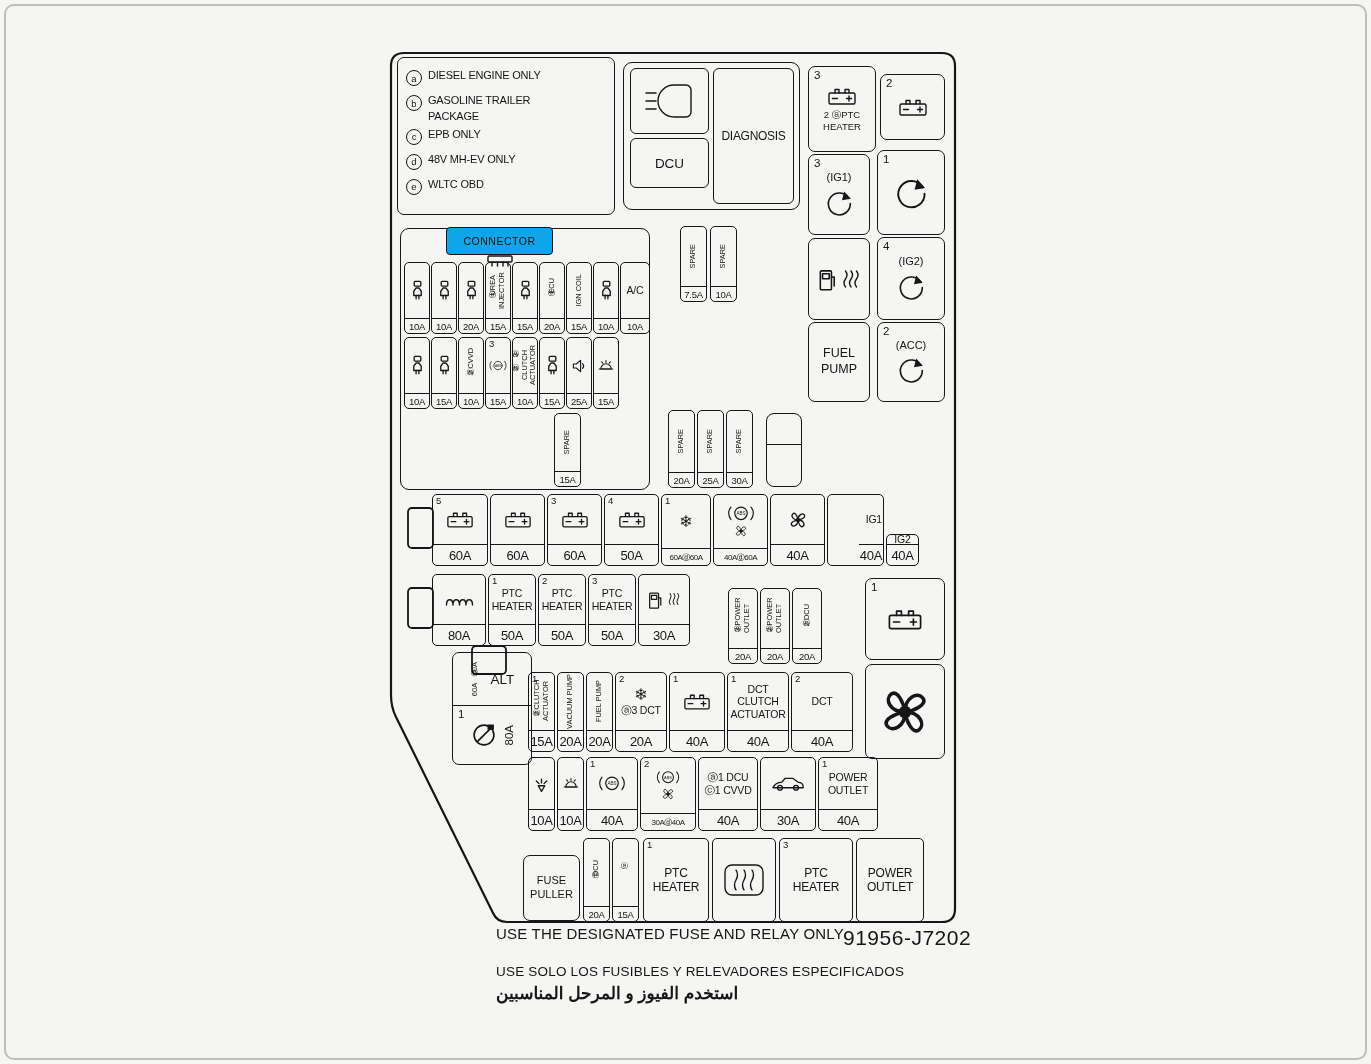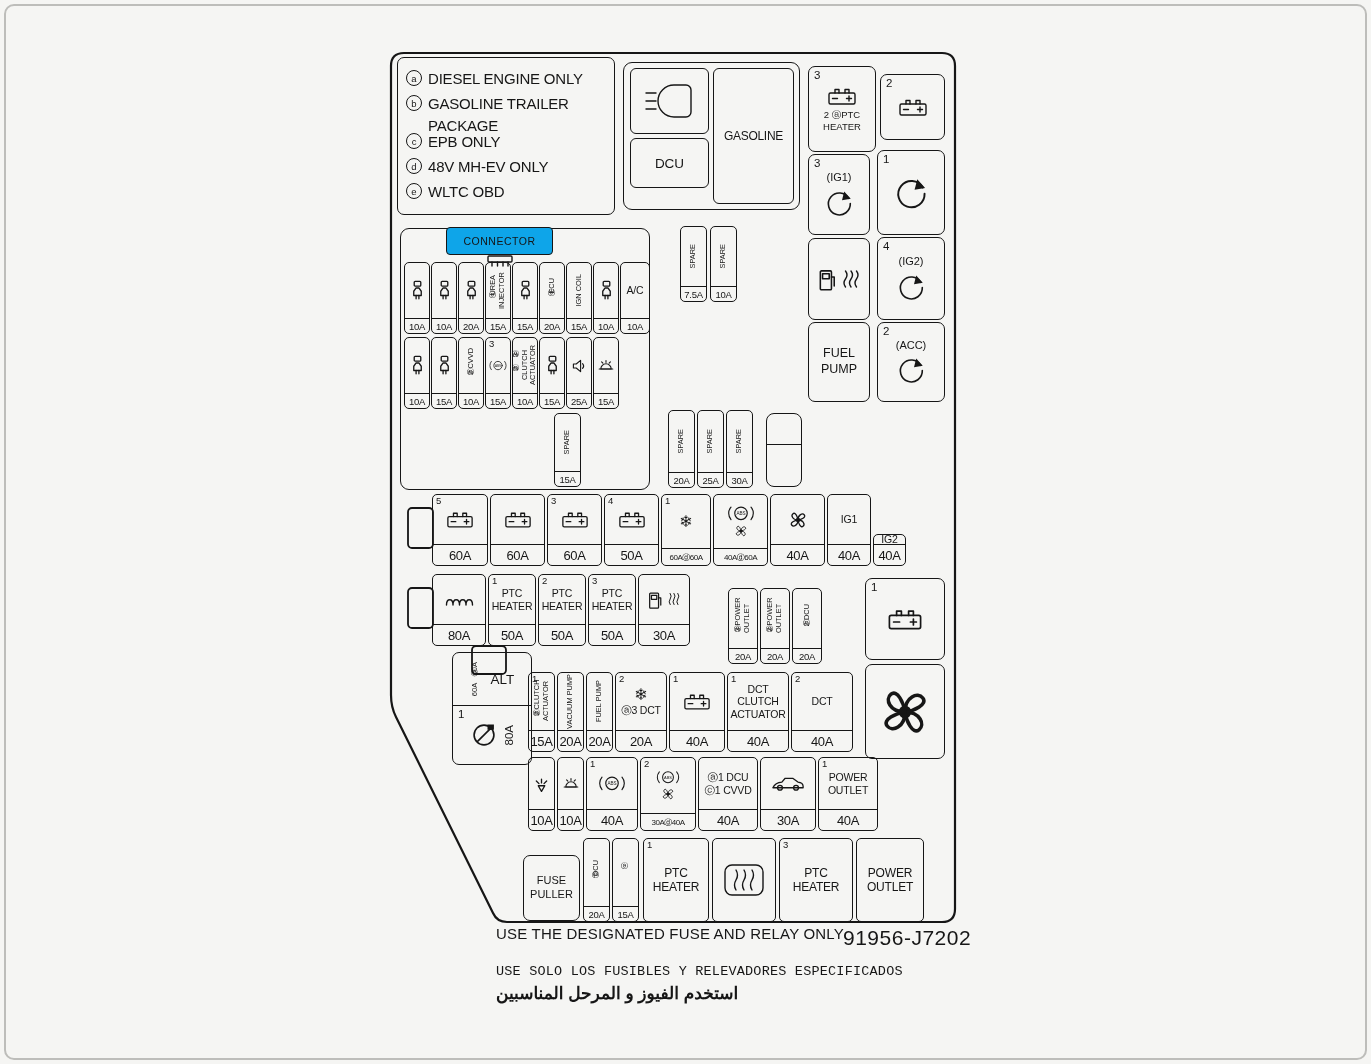--- a/index.html
+++ b/index.html
@@ -6,21 +6,21 @@
   #canvas{position:relative;width:1371px;height:1064px;background:#f5f5f3;
           font-family:"Liberation Sans",sans-serif;color:#161616;overflow:hidden;}
   .frame{position:absolute;inset:4px;border:2px solid #bdbdba;border-radius:10px;pointer-events:none;}
   svg.lines{position:absolute;left:0;top:0;}
   .box{position:absolute;border:1.8px solid #161616;border-radius:7px;box-sizing:border-box;}
   
   .legend{padding:10px 8px;display:flex;flex-direction:column;gap:2px;}
   .lrow{display:flex;gap:6px;min-height:23px;align-items:flex-start;}
   .lcirc{width:14px;height:14px;border:1.4px solid #161616;border-radius:50%;font-size:9.5px;
          display:inline-flex;align-items:center;justify-content:center;flex:none;margin-top:2px;}
-  .ltext{font-size:15px;letter-spacing:-0.2px;white-space:pre-line;line-height:1.45;}
+  .ltext{font-size:11px;letter-spacing:-0.2px;white-space:pre-line;line-height:1.45;}
   
   .relay{display:flex;flex-direction:column;align-items:center;justify-content:center;gap:3px;padding:3px;}
   .rnum{position:absolute;top:2px;left:5px;font-size:11.5px;}
   .rcap{font-size:9.5px;text-align:center;line-height:1.2;white-space:pre-line;}
   .rlabel{font-size:11px;text-align:center;white-space:pre-line;line-height:1.25;}
   .rbig{font-size:12.5px;}
   .irow{display:flex;align-items:center;gap:4px;}
   .icol{display:flex;flex-direction:column;align-items:center;gap:2px;}
   
   .frow{position:absolute;display:flex;gap:2px;align-items:stretch;}
@@ -87,21 +87,21 @@
     </div>
 
   <div class="box" style="left:623px;top:62px;width:177px;height:148px;border-radius:9px;">
     <div class="box center-txt" style="left:6px;top:5px;width:79px;height:66px;border-radius:6px;">
       <span><span><svg width="52" viewBox="0 0 52 38" fill="none" stroke="currentColor" stroke-width="1.4" stroke-linecap="round" stroke-linejoin="round" style="display:block">
               <path d="M30 3 a16 16 0 0 0 0 32 h12 a5 5 0 0 0 5-5 V8 a5 5 0 0 0 -5-5 z"></path>
               <path d="M2 11 h10 M2 19 h10 M2 27 h10"></path>
             </svg></span></span>
     </div>
     <div class="box center-txt" style="left:6px;top:75px;width:79px;height:50px;border-radius:6px;font-size:13.5px;">DCU</div>
-    <div class="box center-txt" style="left:89px;top:5px;width:81px;height:136px;border-radius:6px;font-size:12px;letter-spacing:-0.3px;">GASOLINE</div>
+    <div class="box center-txt" style="left:89px;top:5px;width:81px;height:136px;border-radius:6px;font-size:12px;letter-spacing:-0.3px;">DIAGNOSIS</div>
   </div>
 
   <div class="box relay" style="left:808px;top:66px;width:68px;height:86px;">
     <span class="rnum">3</span>
     <span><span><svg width="30" viewBox="0 0 30 20" fill="none" stroke="currentColor" stroke-width="1.4" stroke-linecap="round" stroke-linejoin="round" style="display:block">
             <rect x="2" y="7" width="26" height="11" rx="1.5"></rect>
             <path d="M8 7 V3.5 h4 V7 M18 7 V3.5 h4 V7"></path>
             <path d="M5.5 12.5 h5 M19.5 12.5 h5 M22 10 v5"></path>
           </svg></span></span>
     <div class="rcap">2 ⓐPTC
@@ -479,21 +479,21 @@
               <circle cx="11" cy="11" r="1.8"></circle>
               <path d="M11 11 C11 5 16 3 18 5.5 C20 8 14.5 10.5 11 11 Z"></path>
               <path d="M11 11 C11 5 16 3 18 5.5 C20 8 14.5 10.5 11 11 Z" transform="rotate(90 11 11)"></path>
               <path d="M11 11 C11 5 16 3 18 5.5 C20 8 14.5 10.5 11 11 Z" transform="rotate(180 11 11)"></path>
               <path d="M11 11 C11 5 16 3 18 5.5 C20 8 14.5 10.5 11 11 Z" transform="rotate(270 11 11)"></path>
             </svg>
           </span>
         </div>
         <div class="famp">40A</div>
       </div>
-      <div class="fuse k-big" style="width: 44px;">
+      <div class="fuse k-big" style="width: 57px; align-items: flex-end;">
         <div class="fbody">
           <div class="flabel-h">IG1</div>
         </div>
         <div class="famp">40A</div>
       </div>
       <div class="fuse k-big" style="width: 33px; margin-top: 40px;">
         <div class="fbody">
           <div class="flabel-h">IG2</div>
         </div>
         <div class="famp">40A</div>
@@ -802,15 +802,15 @@
       <div class="fuse k-plain" style="width: 68px;">
         <div class="fbody">
           <div class="flabel-h">POWER
 OUTLET</div>
         </div>
       </div>
     </div>
 
   <div class="warn" style="left:496px;top:925px;font-size:15px;">USE THE DESIGNATED FUSE AND RELAY ONLY</div>
   <div class="warn" style="left:843px;top:926px;font-size:21px;letter-spacing:0.5px;">91956-J7202</div>
-  <div class="warn" style="left:496px;top:964px;font-size:13.5px;font-family:Liberation Mono, monospace;">USE SOLO LOS FUSIBLES Y RELEVADORES ESPECIFICADOS</div>
+  <div class="warn" style="left:496px;top:964px;font-size:13.5px;">USE SOLO LOS FUSIBLES Y RELEVADORES ESPECIFICADOS</div>
   <div class="warn" style="left:496px;top:983px;font-size:17px;font-weight:bold;" dir="rtl">استخدم الفيوز و المرحل المناسبين</div>
 </div>
 
 </body></html>

